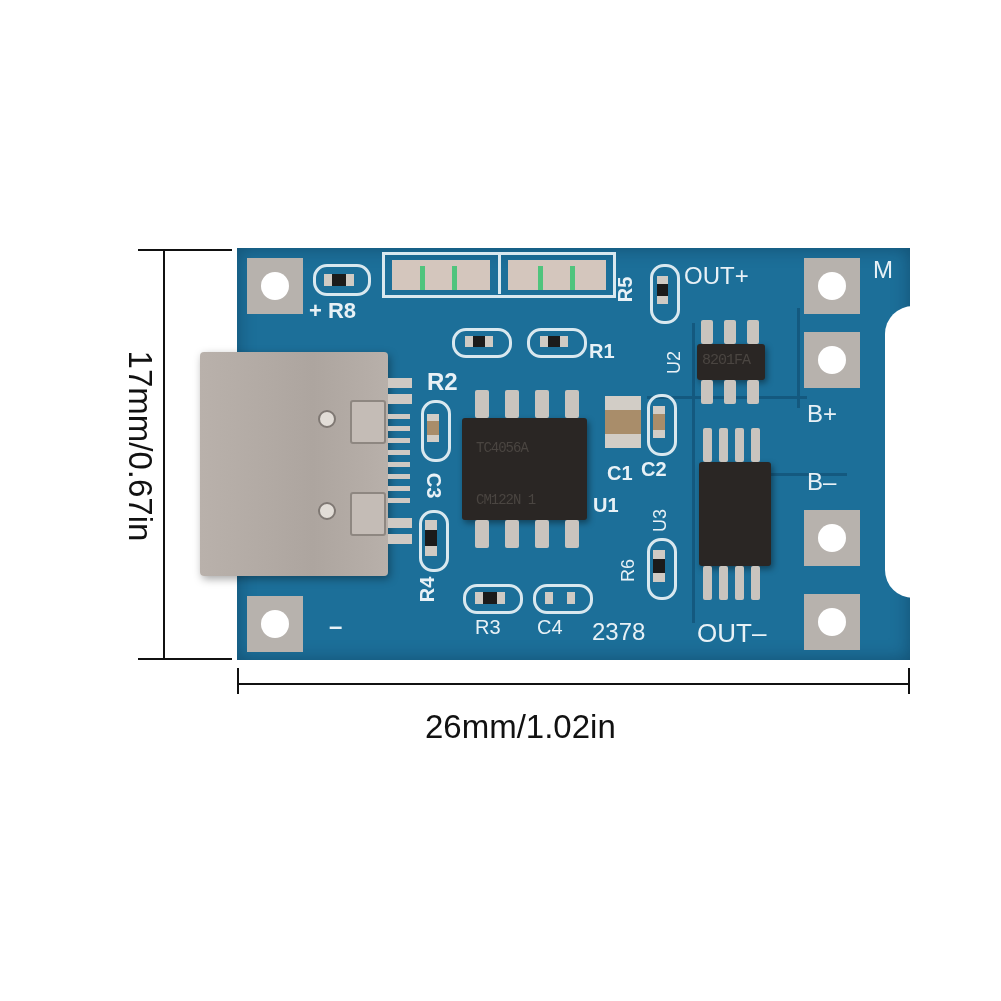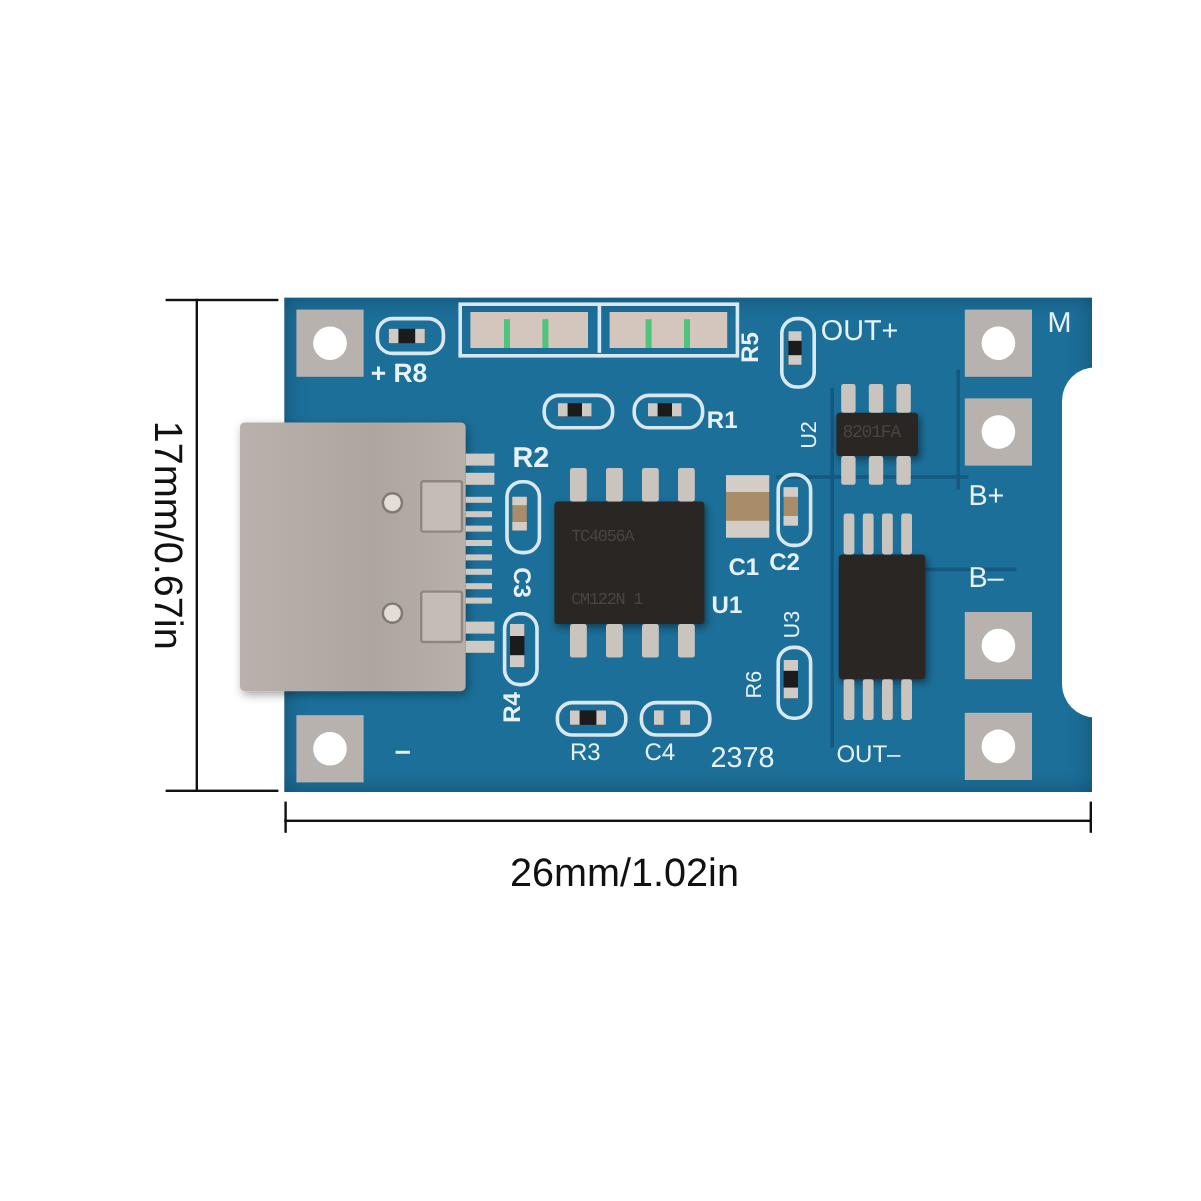--- a/index.html
+++ b/index.html
@@ -100,21 +100,21 @@
   <div class="outline" style="left:290px;top:80px;width:54px;height:24px;"></div>
   <div class="smd" style="left:303px;top:88px;width:28px;height:11px;"></div>
   <div class="silk" style="left:352px;top:92px;font-size:20px;">R1</div>
 
   <div class="outline" style="left:413px;top:16px;width:24px;height:54px;"></div>
   <div class="smd v" style="left:420px;top:28px;width:11px;height:28px;"></div>
   <div class="silk" style="left:447px;top:14px;font-size:24px;font-weight:normal;">OUT+</div>
   <div class="silk" style="left:636px;top:8px;font-size:24px;font-weight:normal;">M</div>
   <div class="silk" style="left:570px;top:152px;font-size:24px;font-weight:normal;">B+</div>
   <div class="silk" style="left:570px;top:220px;font-size:24px;font-weight:normal;">B–</div>
-  <div class="silk" style="left:460px;top:370px;font-size:20px;font-weight:normal;">OUT–</div>
+  <div class="silk" style="left:460px;top:370px;font-size:26px;font-weight:normal;">OUT–</div>
   <div class="silk" style="left:355px;top:370px;font-size:24px;font-weight:normal;">2378</div>
   <div class="silk" style="left:92px;top:364px;font-size:24px;">–</div>
 
   <div class="ic" style="left:225px;top:170px;width:125px;height:102px;">
     <div class="ic-text" style="left:14px;top:22px;">TC4056A</div>
     <div class="ic-text" style="left:14px;top:46px;margin-top:28px;">CM122N 1</div>
   </div>
   <div class="pin" style="left:238px;top:142px;width:14px;height:28px;"></div>
   <div class="pin" style="left:268px;top:142px;width:14px;height:28px;"></div>
   <div class="pin" style="left:298px;top:142px;width:14px;height:28px;"></div>

